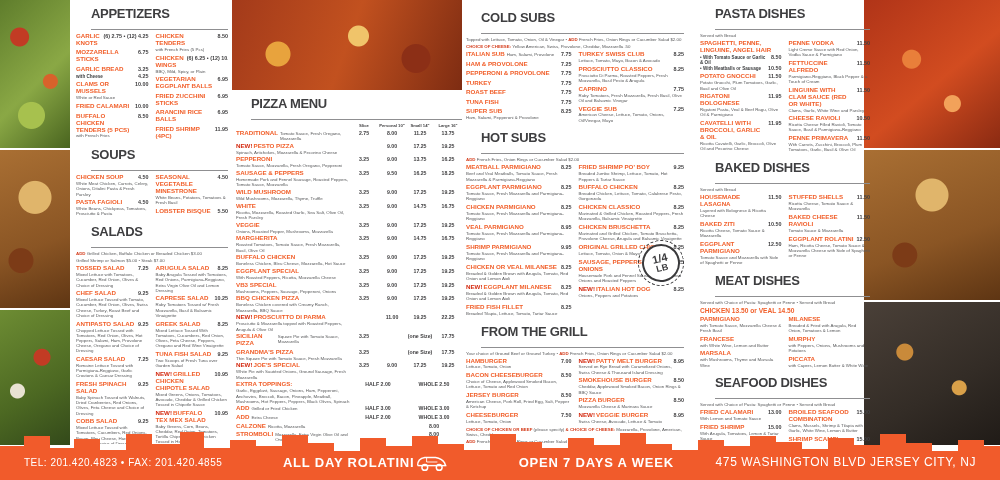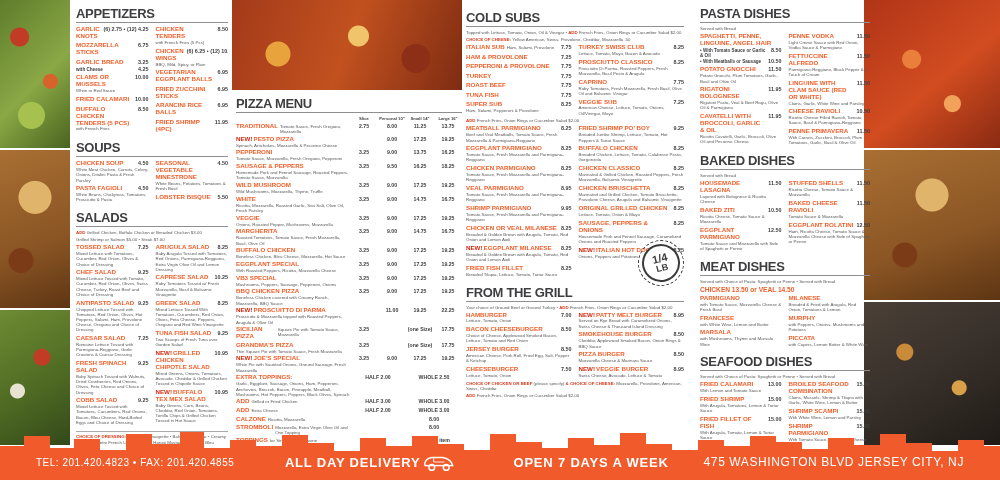--- a/index.html
+++ b/index.html
@@ -11,21 +11,21 @@
 .ph{position:absolute;left:0;right:0}
 .ph-greens{background:radial-gradient(circle at 28% 25%,#c23b24 0 9px,rgba(0,0,0,0) 10px),radial-gradient(circle at 72% 55%,#d8622b 0 7px,rgba(0,0,0,0) 8px),radial-gradient(circle at 45% 78%,#a7c14e 0 13px,rgba(0,0,0,0) 14px),linear-gradient(135deg,#5f7d2c,#8aa845 55%,#49641f)}
 .ph-sandwich{background:radial-gradient(circle at 50% 30%,#e0b56b 0 16px,rgba(0,0,0,0) 17px),radial-gradient(circle at 30% 70%,#7c3b17 0 12px,rgba(0,0,0,0) 13px),linear-gradient(160deg,#a96f33,#8a5524 60%,#5e3513)}
 .ph-salad2{background:radial-gradient(circle at 60% 35%,#c23b24 0 8px,rgba(0,0,0,0) 9px),radial-gradient(circle at 25% 60%,#e8e2d2 0 7px,rgba(0,0,0,0) 8px),linear-gradient(150deg,#6d8c33,#4c6822 60%,#33491a)}
 .ph-pizza{background:radial-gradient(circle at 20% 60%,#e8a33d 0 12px,rgba(0,0,0,0) 13px),radial-gradient(circle at 55% 40%,#f0c46a 0 10px,rgba(0,0,0,0) 11px),radial-gradient(circle at 80% 65%,#8c2f16 0 14px,rgba(0,0,0,0) 15px),linear-gradient(110deg,#a33a1a,#c2511f 50%,#7e2c12)}
 .ph-rigatoni{background:radial-gradient(circle at 35% 40%,#e97f3a 0 9px,rgba(0,0,0,0) 10px),radial-gradient(circle at 65% 70%,#f2a25a 0 8px,rgba(0,0,0,0) 9px),linear-gradient(140deg,#b03418,#d24c20 55%,#8a2a12)}
 .ph-mussels{background:radial-gradient(circle at 30% 35%,#c98a3a 0 8px,rgba(0,0,0,0) 9px),radial-gradient(circle at 70% 60%,#d9a049 0 7px,rgba(0,0,0,0) 8px),linear-gradient(150deg,#4a4038,#332c26 60%,#201b17)}
 
 
 .menu-col{position:absolute;overflow:hidden}
-h2.sec{font-size:13px;font-weight:bold;color:#3e3e40;letter-spacing:-0.3px;border-bottom:1.4px solid #8f8f91;padding-bottom:1px;margin:5px 0 3px 0;text-transform:uppercase}
+h2.sec{font-size:13px;font-weight:bold;color:#3e3e40;letter-spacing:-0.3px;border-bottom:1.4px solid #8f8f91;padding-bottom:8px;margin:5px 0 3px 15px;text-transform:uppercase}
 .sec-block:first-child h2.sec{margin-top:0}
 .note{font-size:4.4px;color:#58595b;line-height:1.25;margin-bottom:1.5px}
 .lead{color:#d43b1a;font-weight:bold}
 .subtitle{color:#f15f2a;font-weight:bold;font-size:6.6px;margin:1px 0 2px 0}
 .footnote{border-top:1px solid #aaa;margin-top:3px;padding-top:2.5px}
 .cols{display:flex;gap:7px}
 .c{flex:1;min-width:0}
 .item{margin-bottom:2.6px}
 .irow{display:flex;align-items:baseline}
 .iname{color:#f15f2a;font-weight:bold;font-size:6.2px;line-height:1.12;text-transform:uppercase}
@@ -44,21 +44,21 @@
 .pz-head{margin-bottom:2px}
 
 
 .badge{position:absolute;left:642px;top:244px;width:38px;height:38px;border:2px solid #3a3a3c;outline:1px dashed #3a3a3c;outline-offset:3px;border-radius:50%;display:flex;flex-direction:column;align-items:center;justify-content:center;transform:rotate(-14deg);background:#fff;z-index:5}
 .badge .b1{font-size:11px;font-weight:bold;color:#3a3a3c;line-height:1}
 .badge .b2{font-size:9px;font-weight:bold;color:#3a3a3c;line-height:1}
 
 
 .footer{position:absolute;left:0;right:0;bottom:0;height:50px}
 .footer svg.skyline{position:absolute;bottom:0;left:0}
-.footer-row{position:absolute;bottom:7px;left:0;right:0;display:flex;align-items:center;color:#fff;padding:0 36px}
+.footer-row{position:absolute;bottom:7px;left:0;right:0;display:flex;align-items:center;color:#fff;padding:0 24px}
 .f-phone{font-size:10px;letter-spacing:0.5px}
 .f-big{font-size:13px;font-weight:bold;letter-spacing:0.8px}
 .f-addr{font-size:12px;letter-spacing:0.6px}
 .sp1{flex:1.6}.sp2{flex:0.4}.sp3{flex:1.4}.sp4{flex:1.1}
 </style>
 </head>
 <body>
 
 <div class="page">
 
@@ -639,20 +639,21 @@
               <div class="irow">
                 <span class="iname">VEGGIE SUB</span>
                 <span class="price">7.25</span>
               </div>
               <div class="desc">American Cheese, Lettuce, Tomato, Onions, Oil/Vinegar, Mayo</div>
             </div>
           </div>
         </div>
       </section>
       <section class="sec-block">
+        <h2 class="sec">HOT SUBS</h2>
         <div class="note"><span class="lead">ADD</span><span> French Fries, Onion Rings or Cucumber Salad $2.00</span></div>
         <div class="cols">
           <div class="c">
             <div class="item">
               <div class="irow">
                 <span class="iname">MEATBALL PARMIGIANO</span>
                 <span class="price">8.25</span>
               </div>
               <div class="desc">Beef and Veal Meatballs, Tomato Sauce, Fresh Mozzarella &amp; Parmigiana-Reggiano</div>
             </div>
@@ -1074,21 +1075,21 @@
     <span class="b2">LB</span>
   </div>
 
   <div class="footer">
     <svg class="skyline" width="1000" height="50" viewBox="0 0 1000 50">
       <path fill="#f15b2b" d="M0 16 H24 V6 H50 V18 H74 V9 H100 V20 H126 V4 H152 V14 H180 V2 H204 V18 H230 V10 H256 V16 H282 V5 H308 V13 H334 V21 H360 V8 H386 V16 H412 V6 H438 V14 H464 V20 H490 V4 H516 V12 H542 V18 H568 V8 H594 V15 H620 V3 H646 V14 H672 V20 H698 V10 H724 V16 H750 V6 H776 V12 H802 V19 H828 V8 H854 V15 H880 V4 H906 V13 H932 V21 H958 V10 H984 V16 H1000 V50 H0 Z"></path>
     </svg>
     <div class="footer-row">
       <span class="f-phone">TEL: 201.420.4823 • FAX: 201.420.4855</span>
       <span class="sp1"></span>
-      <span class="f-big">ALL DAY DELIVERY</span>
+      <span class="f-big">ALL DAY ROLATINI</span>
       <svg width="36" height="22" viewBox="0 0 40 24">
         <path d="M4 16 Q4 8 12 7 H24 Q31 8 34 13 L35 16" fill="none" stroke="#fff" stroke-width="1.6"></path>
         <path d="M4 16 H36" stroke="#fff" stroke-width="1.6"></path>
         <circle cx="12" cy="18" r="3.2" fill="none" stroke="#fff" stroke-width="1.6"></circle>
         <circle cx="28" cy="18" r="3.2" fill="none" stroke="#fff" stroke-width="1.6"></circle>
         <path d="M14 7 V12 H26" stroke="#fff" fill="none" stroke-width="1"></path>
       </svg>
       <span class="sp2"></span>
       <span class="sp3"></span>
       <span class="f-big">OPEN 7 DAYS A WEEK</span>

